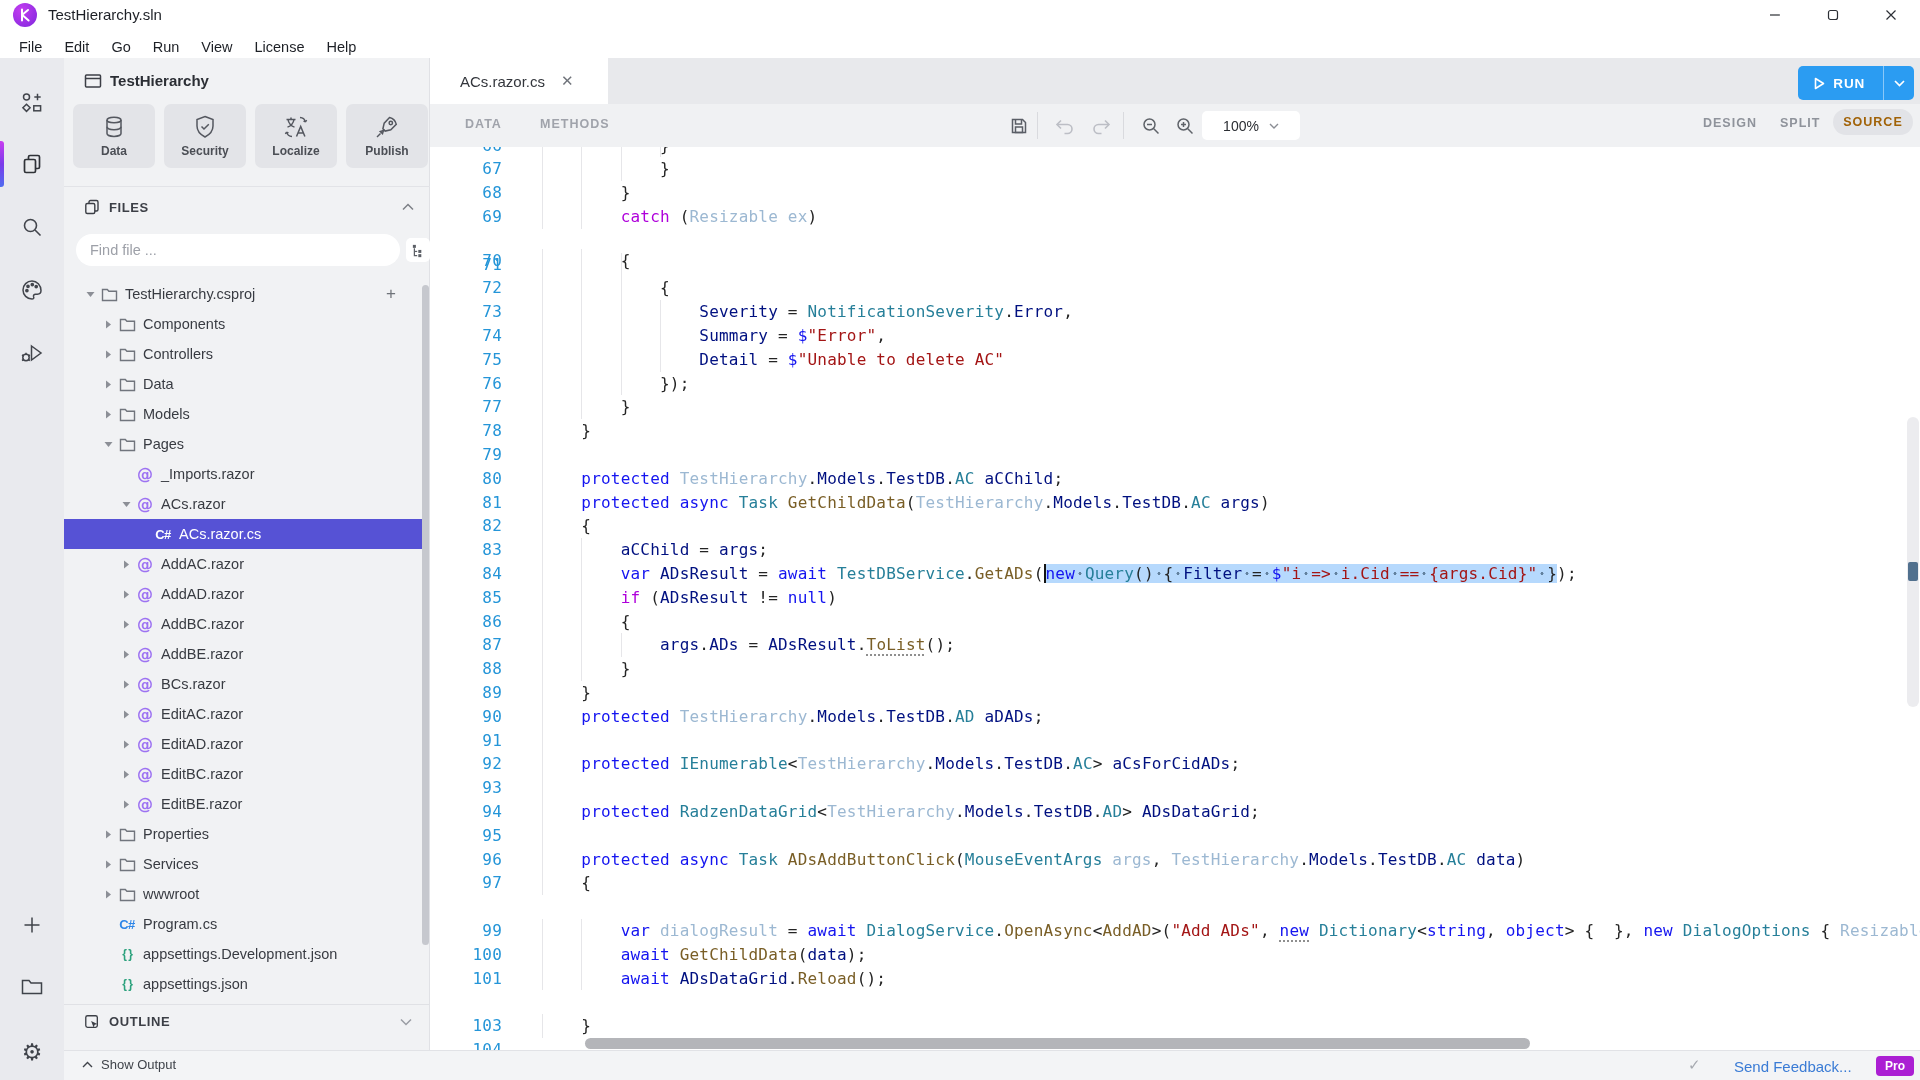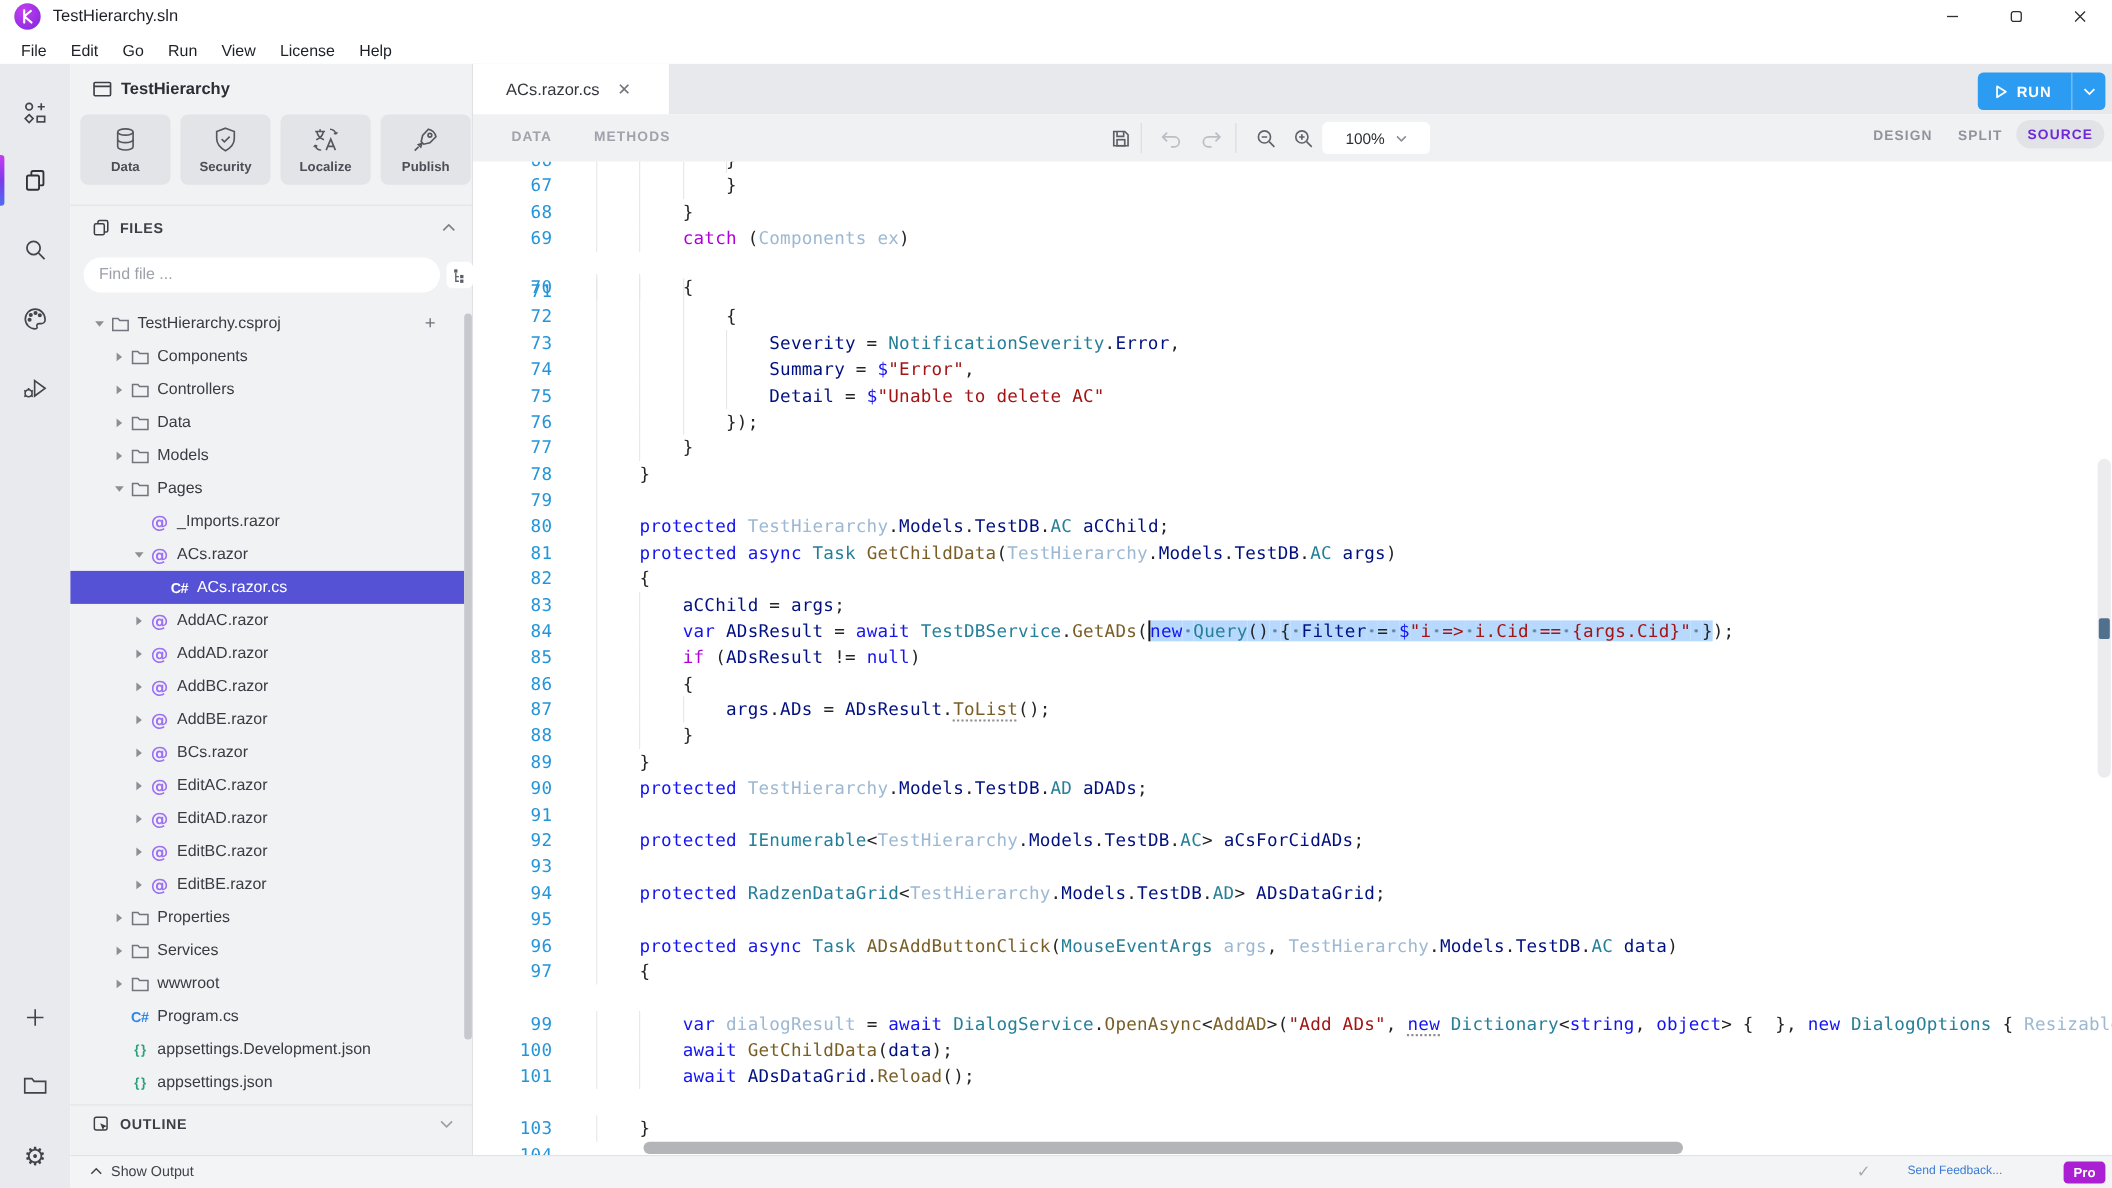--- a/index.html
+++ b/index.html
@@ -57,42 +57,42 @@
   .run-btn{position:absolute;right:6px;top:8px;height:34px;border-radius:5px;background:#2b9cf2;color:#fff;display:flex;align-items:center;}
   .run-main{display:flex;align-items:center;gap:8px;padding:0 18px 0 16px;font-size:13.5px;font-weight:700;letter-spacing:.8px;}
   .run-sep{width:1px;height:34px;background:rgba(255,255,255,.45);}
   .run-caret{width:30px;display:flex;justify-content:center;}
   .toolbar{position:absolute;left:0;top:46px;width:1490px;height:43px;background:#f0f1f3;}
   .view-lbl{position:absolute;top:13px;font-size:12.5px;font-weight:700;letter-spacing:1px;color:#a0a3ab;}
   .tb-ico{position:absolute;top:9px;width:26px;height:26px;display:flex;align-items:center;justify-content:center;color:#5f6369;}
   .tb-sep{position:absolute;top:8px;width:1px;height:27px;background:#d9dade;}
   .zoom-select{position:absolute;left:772px;top:7px;width:98px;height:29px;background:#fff;border-radius:5px;display:flex;align-items:center;justify-content:center;gap:10px;font-size:14px;color:#2b2e33;}
   .mode-lbl{position:absolute;top:12px;font-size:12.5px;font-weight:700;letter-spacing:1px;color:#8f939b;}
-  .mode-pill{position:absolute;left:1403px;top:5px;width:80px;height:26px;background:#e2e3e7;border-radius:13px;display:flex;align-items:center;justify-content:center;font-size:12.5px;font-weight:700;letter-spacing:1px;color:#6d28d9;}
+  .mode-pill{position:absolute;left:1403px;top:5px;width:80px;height:26px;background:#e2e3e7;border-radius:13px;display:flex;align-items:center;justify-content:center;font-size:12.5px;font-weight:700;letter-spacing:1px;color:#a16207;}
   
   .editor{position:absolute;left:0;top:89px;width:1490px;height:903px;background:#fff;overflow:hidden;}
   .line{position:absolute;left:0;width:1490px;height:23.8px;}
   .num{position:absolute;left:20px;width:52px;text-align:right;color:#2495d8;font:16px/23.8px "DejaVu Sans Mono",monospace;letter-spacing:.2px;}
   .txt{position:absolute;left:112px;top:0;white-space:pre;font:16px/23.8px "DejaVu Sans Mono",monospace;letter-spacing:.2px;color:#242424;}
   .gd{position:absolute;top:0;height:23.8px;width:1px;background:#e6e6e9;}
   .k{color:#1414f0;} .c{color:#af00db;} .t{color:#267f99;} .d{color:#9cb8d2;}
   .i{color:#001080;} .m{color:#795e26;} .s{color:#a31515;} .p{color:#242424;}
   .u{text-decoration:underline dotted 2px #8f8f8f;text-underline-offset:4px;}
   .S{background-color:#b6d9fd;}
   .w{background-image:radial-gradient(circle,#62819e 1.3px,transparent 1.7px);background-size:9.83px 100%;background-position:0 50%;background-repeat:repeat-x;}
   .caret{display:inline-block;width:0;border-left:2px solid #151515;height:19px;vertical-align:text-bottom;}
   .hscroll{position:absolute;left:155px;top:891px;width:945px;height:11px;border-radius:6px;background:#b4b5b9;}
   .vscroll-track{position:absolute;right:0;top:0;width:14px;height:903px;}
   .vscroll-thumb{position:absolute;right:1px;top:270px;width:12px;height:290px;background:#ececef;border-radius:6px;}
   .vscroll-marker{position:absolute;right:2px;top:415px;width:10px;height:19px;background:#51708e;border-radius:2px;}
   
   .statusbar{position:absolute;left:64px;top:1050px;width:1856px;height:30px;background:#f3f4f6;border-top:1px solid #e1e2e6;box-sizing:border-box;}
   .show-output{position:absolute;left:18px;top:6px;display:flex;align-items:center;gap:8px;font-size:13px;color:#3f434a;}
   .sb-check{position:absolute;left:1624px;top:5px;color:#a6a9b0;font-size:15px;}
-  .sb-feedback{position:absolute;left:1670px;top:7px;font-size:11px;color:#3a7bd5;}
+  .sb-feedback{position:absolute;left:1670px;top:7px;font-size:15px;color:#3a7bd5;}
   .sb-pro{position:absolute;left:1812px;top:5px;width:38px;height:20px;background:#ab1fd3;border-radius:4px;color:#fff;font-size:12px;font-weight:700;display:flex;align-items:center;justify-content:center;}
   svg{display:block;}
 </style>
 </head>
 <body>
 
 <div id="app">
 
   <div class="titlebar">
     <div class="logo">
@@ -659,21 +659,21 @@
         <div class="line" style="top: 34.2px;">
           <span class="gd" style="left:112px"></span>
           <span class="gd" style="left:151.32px"></span>
           <span class="num">68</span>
           <span class="txt"><span class="p">        </span><span class="p">}</span></span>
         </div>
         <div class="line" style="top: 58px;">
           <span class="gd" style="left:112px"></span>
           <span class="gd" style="left:151.32px"></span>
           <span class="num">69</span>
-          <span class="txt"><span class="p">        </span><span class="c">catch</span><span class="p"> (</span><span class="d">Components ex</span><span class="p">)</span></span>
+          <span class="txt"><span class="p">        </span><span class="c">catch</span><span class="p"> (</span><span class="d">Resizable ex</span><span class="p">)</span></span>
         </div>
         <div class="line" style="top: 81.8px; margin-top: 20px;">
           <span class="gd" style="left:112px"></span>
           <span class="gd" style="left:151.32px"></span>
           <span class="num">70</span>
           <span class="txt"><span class="p">        </span><span class="p">{</span></span>
         </div>
         <div class="line" style="top: 105.6px;">
           <span class="gd" style="left:112px"></span>
           <span class="gd" style="left:151.32px"></span>

